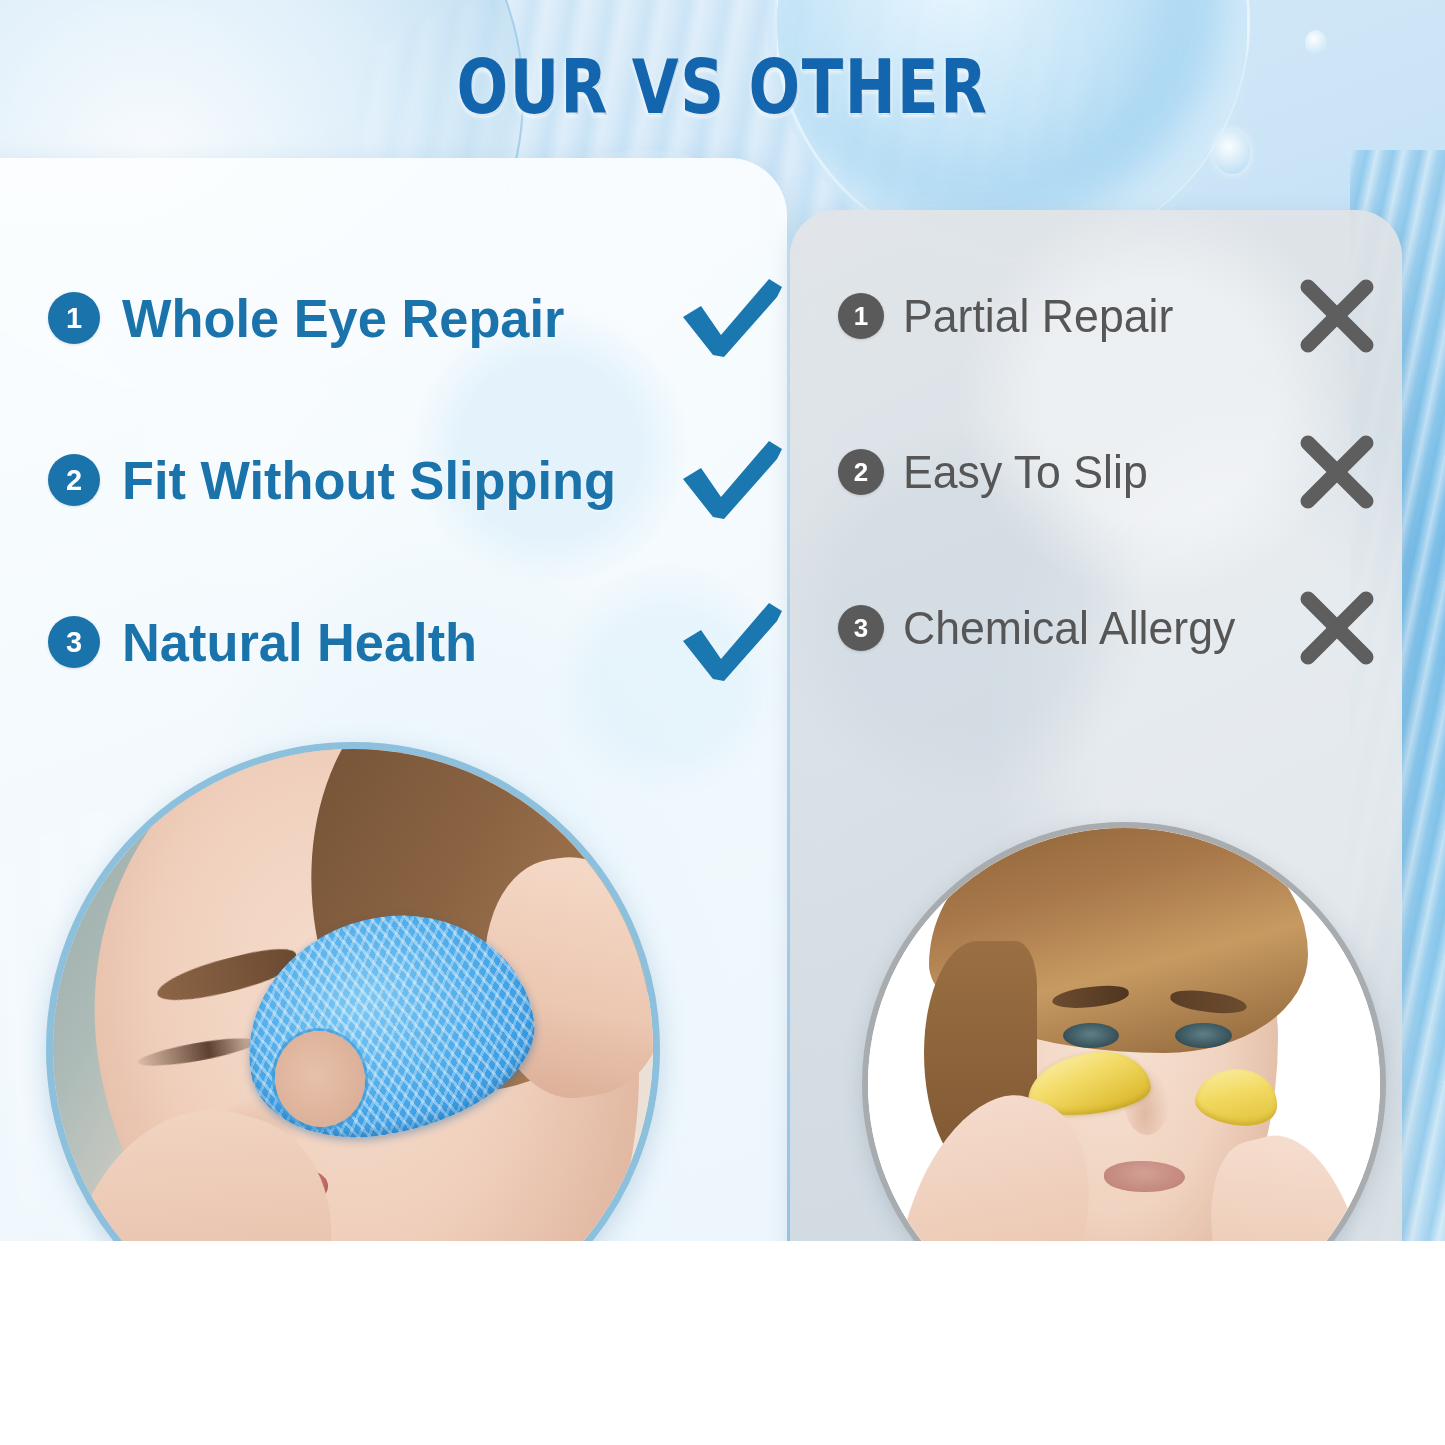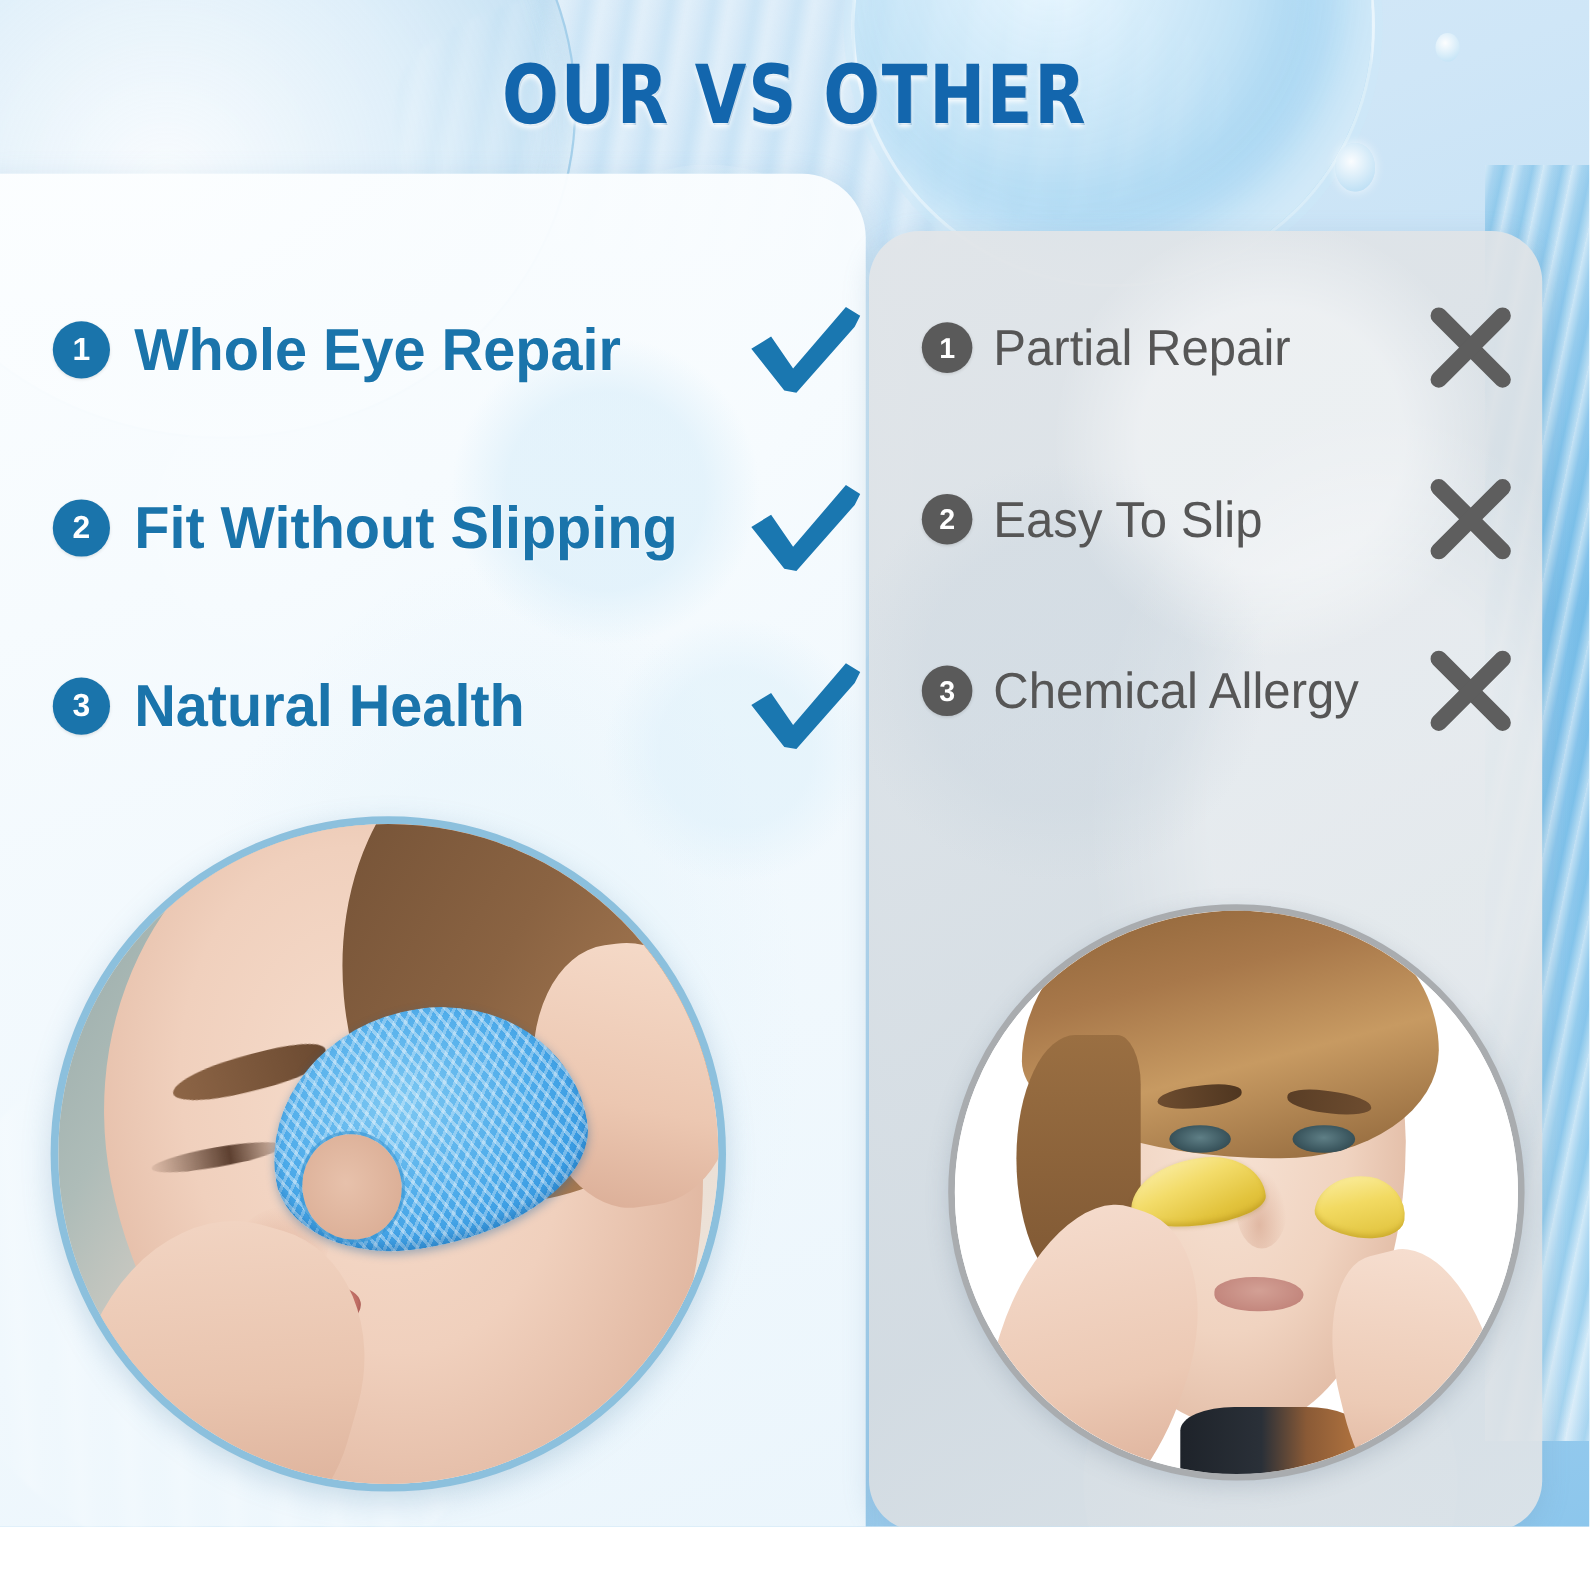--- a/index.html
+++ b/index.html
@@ -3,21 +3,21 @@
 <meta charset="utf-8">
 <style>
   html, body {
     margin: 0;
     padding: 0;
     background: #ffffff;
   }
   #stage {
     position: relative;
     width: 1445px;
-    height: 1388px;
+    height: 1241px;
     overflow: hidden;
     font-family: "Liberation Sans", sans-serif;
     background: linear-gradient(160deg, #dcecf8 0%, #cfe6f7 28%, #bfdef4 55%, #a9d3f0 78%, #8cc6ec 100%);
   }
 
   
   .bg-layer { position: absolute; inset: 0; overflow: hidden; }
 
   .bubble {
     position: absolute;

